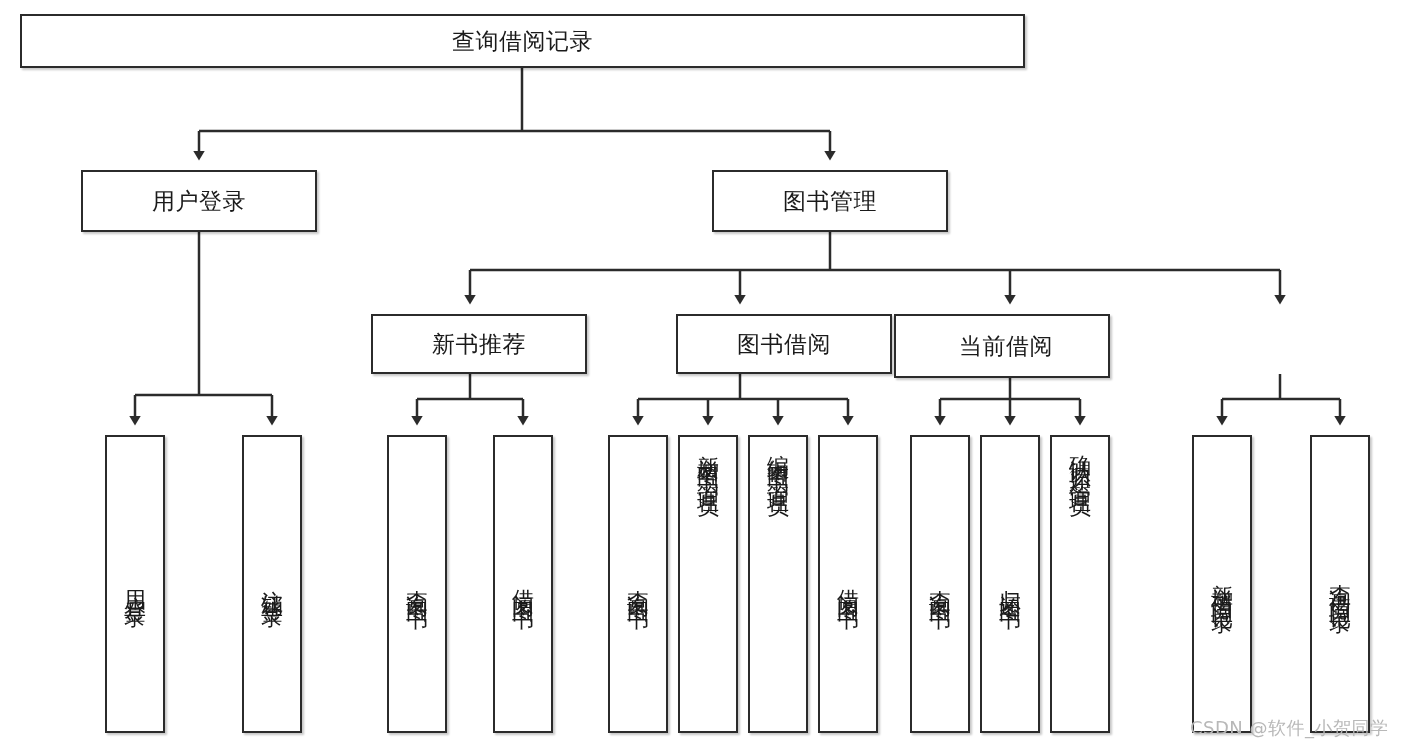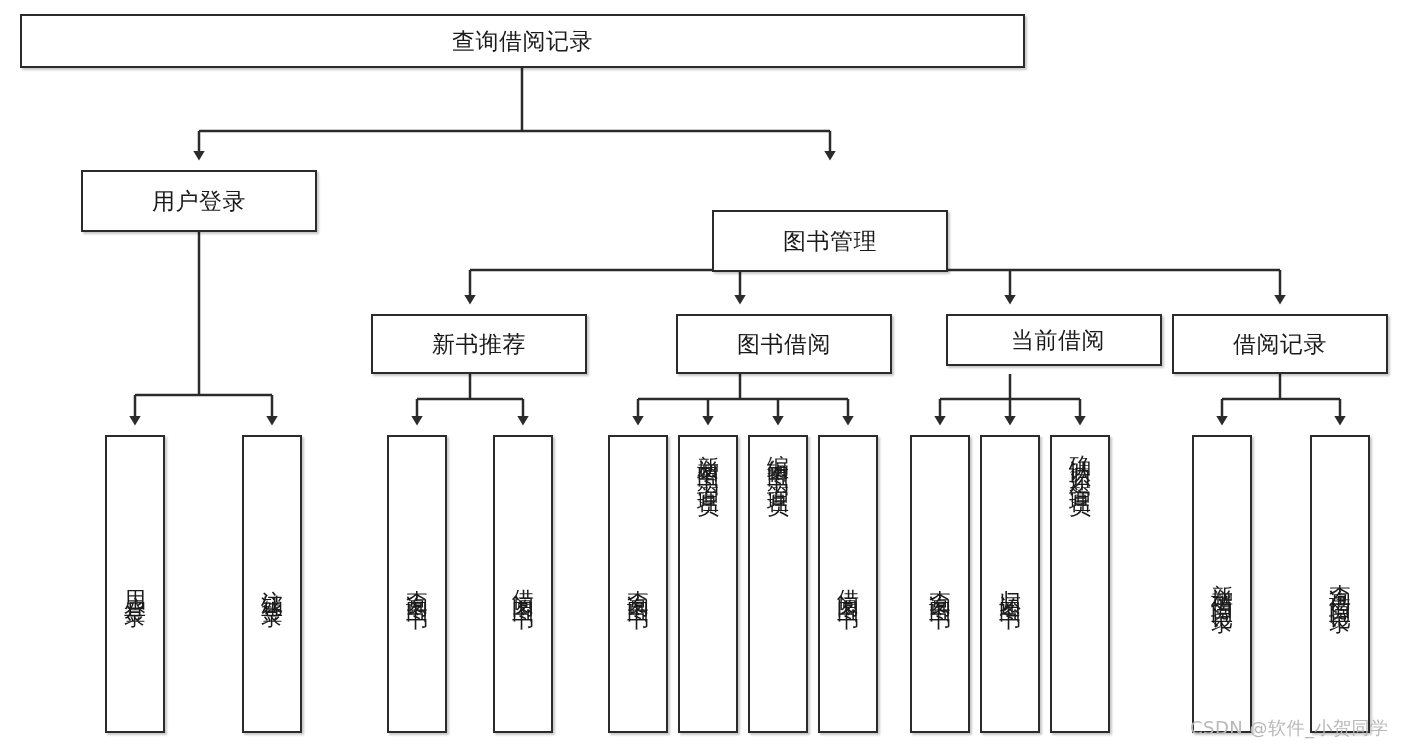--- a/index.html
+++ b/index.html
@@ -133,35 +133,32 @@
     </g>
   </svg>
 
   <div class="node root horizontal" style="left:20px; top:14px; width:1005px; height:54px;">
     <span class="label">查询借阅记录</span>
   </div>
 
   <div class="node horizontal" style="left:81px; top:170px; width:236px; height:62px;">
     <span class="label">用户登录</span>
   </div>
-  <div class="node horizontal" style="left:712px; top:170px; width:236px; height:62px;margin-top:40px;">
+  <div class="node horizontal" style="left:712px; top:170px; width:236px; height:62px;">
     <span class="label">图书管理</span>
   </div>
 
   <div class="node horizontal" style="left:371px; top:314px; width:216px; height:60px;">
     <span class="label">新书推荐</span>
   </div>
   <div class="node horizontal" style="left:632px; top:314px; width:216px; height:60px;margin-left:44px;">
     <span class="label">图书借阅</span>
   </div>
-  <div class="node horizontal" style="left:946px; top:314px; width:216px; height:52px;padding-left:8px;">
+  <div class="node horizontal" style="left:894px; top:314px; width:216px; height:64px;padding-left:8px;">
     <span class="label">当前借阅</span>
-  </div>
-  <div class="node horizontal" style="left:1172px; top:314px; width:216px; height:60px;">
-    <span class="label">借阅记录</span>
   </div>
 
   <div class="node vertical centered" style="left:105px; top:435px; width:60px; height:298px;">
     <span class="label">用户登录</span>
   </div>
   <div class="node vertical centered" style="left:242px; top:435px; width:60px; height:298px;">
     <span class="label">注销登录</span>
   </div>
 
   <div class="node vertical centered" style="left:387px; top:435px; width:60px; height:298px;">

